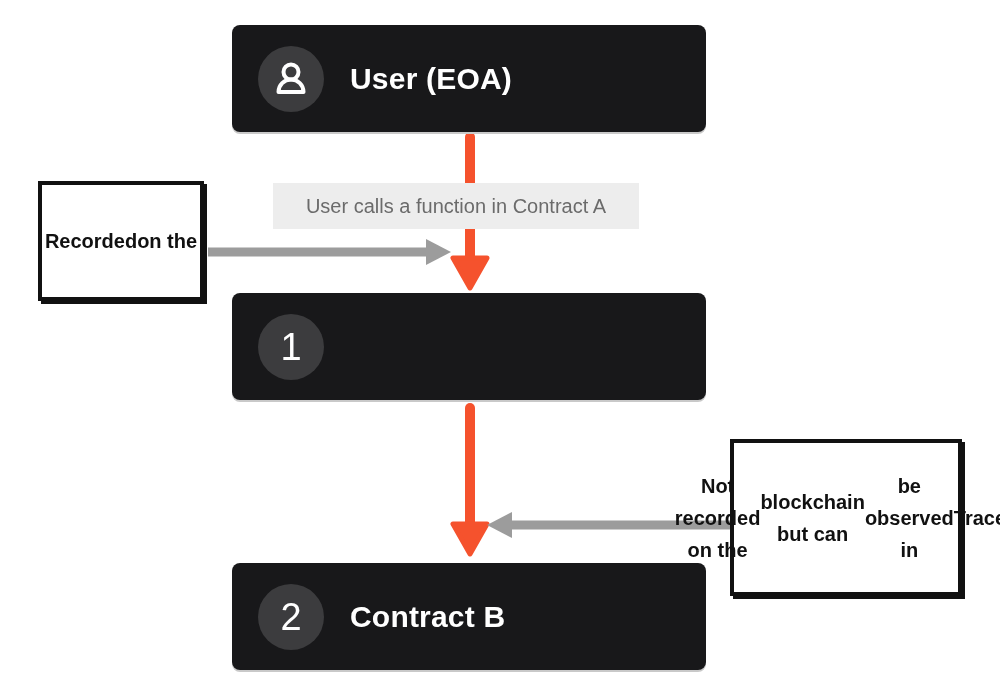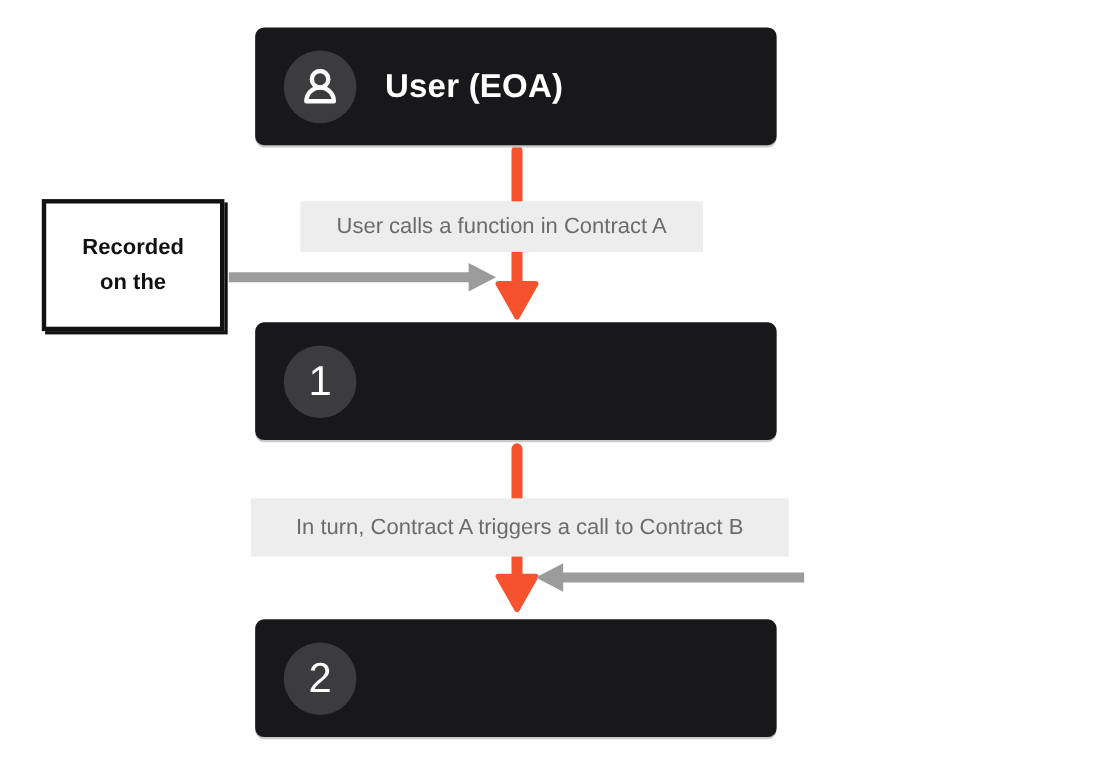--- a/index.html
+++ b/index.html
@@ -78,21 +78,21 @@
   .arrow-gray-left { left: 205px; top: 235px; }
   .arrow-gray-right { left: 483px; top: 508px; }
 
   
   .note {
     position: absolute;
     background: #ffffff;
     border: 4px solid #111111;
     box-shadow: 3px 3px 0 #111111;
     display: flex;
-    flex-direction: column;
+    flex-direction: row;
     align-items: center;
     justify-content: center;
     text-align: center;
     font-weight: 700;
     font-size: 20px;
     line-height: 32px;
     color: #111111;
     z-index: 4;
   }
   .note-left { left: 38px; top: 181px; width: 166px; height: 120px; }
@@ -134,27 +134,33 @@
   </div>
 
   <div class="edge-label edge-label-1">User calls a function in Contract A</div>
 
   <div class="node node-a">
     <div class="badge">
       <span class="badge-num">1</span>
     </div>
   </div>
 
-  <div class="edge-label edge-label-2">In turn, Contract A triggers a call to Contract B</div>
 
   <div class="node node-b">
     <div class="badge">
       <span class="badge-num">2</span>
     </div>
+    <div class="node-title">Contract B</div>
   </div>
 
   <div class="note note-left">
     <div>Recorded</div>
     <div>on the</div>
   </div>
 
+  <div class="note note-right">
+    <div>Not recorded on the</div>
+    <div>blockchain but can</div>
+    <div>be observed in</div>
+    <div>Traces</div>
+  </div>
 
 </div>
 
 </body></html>

